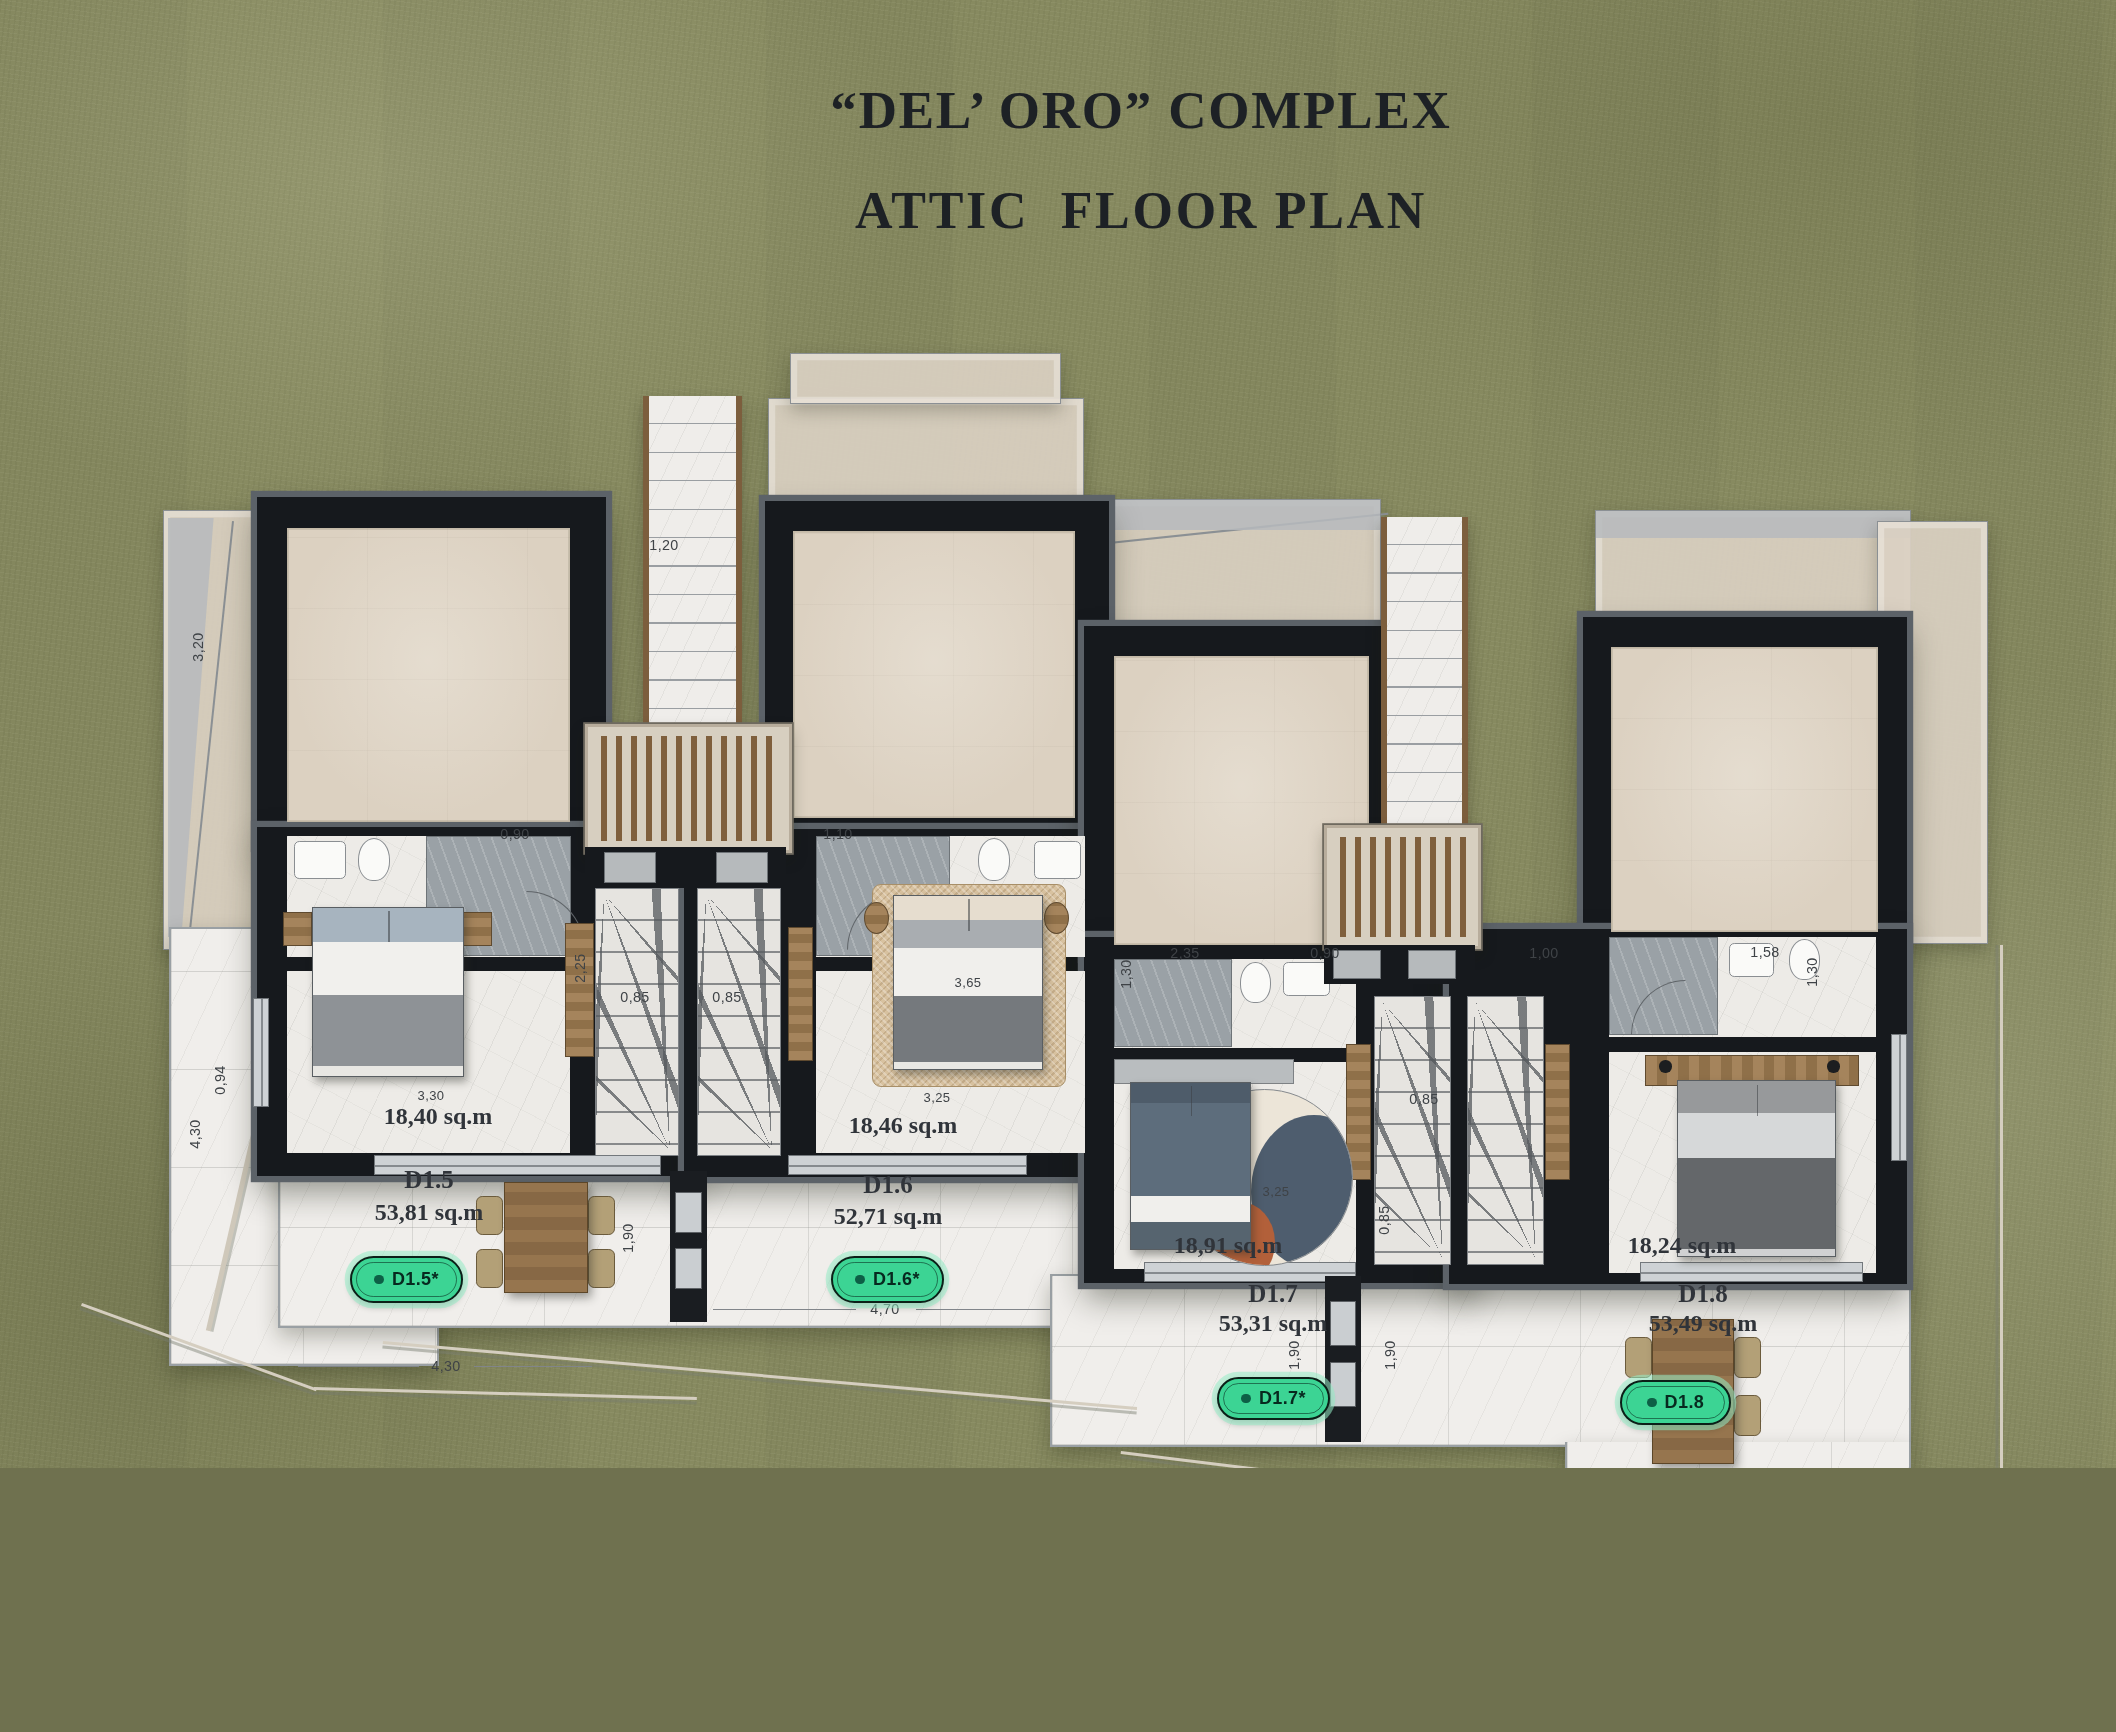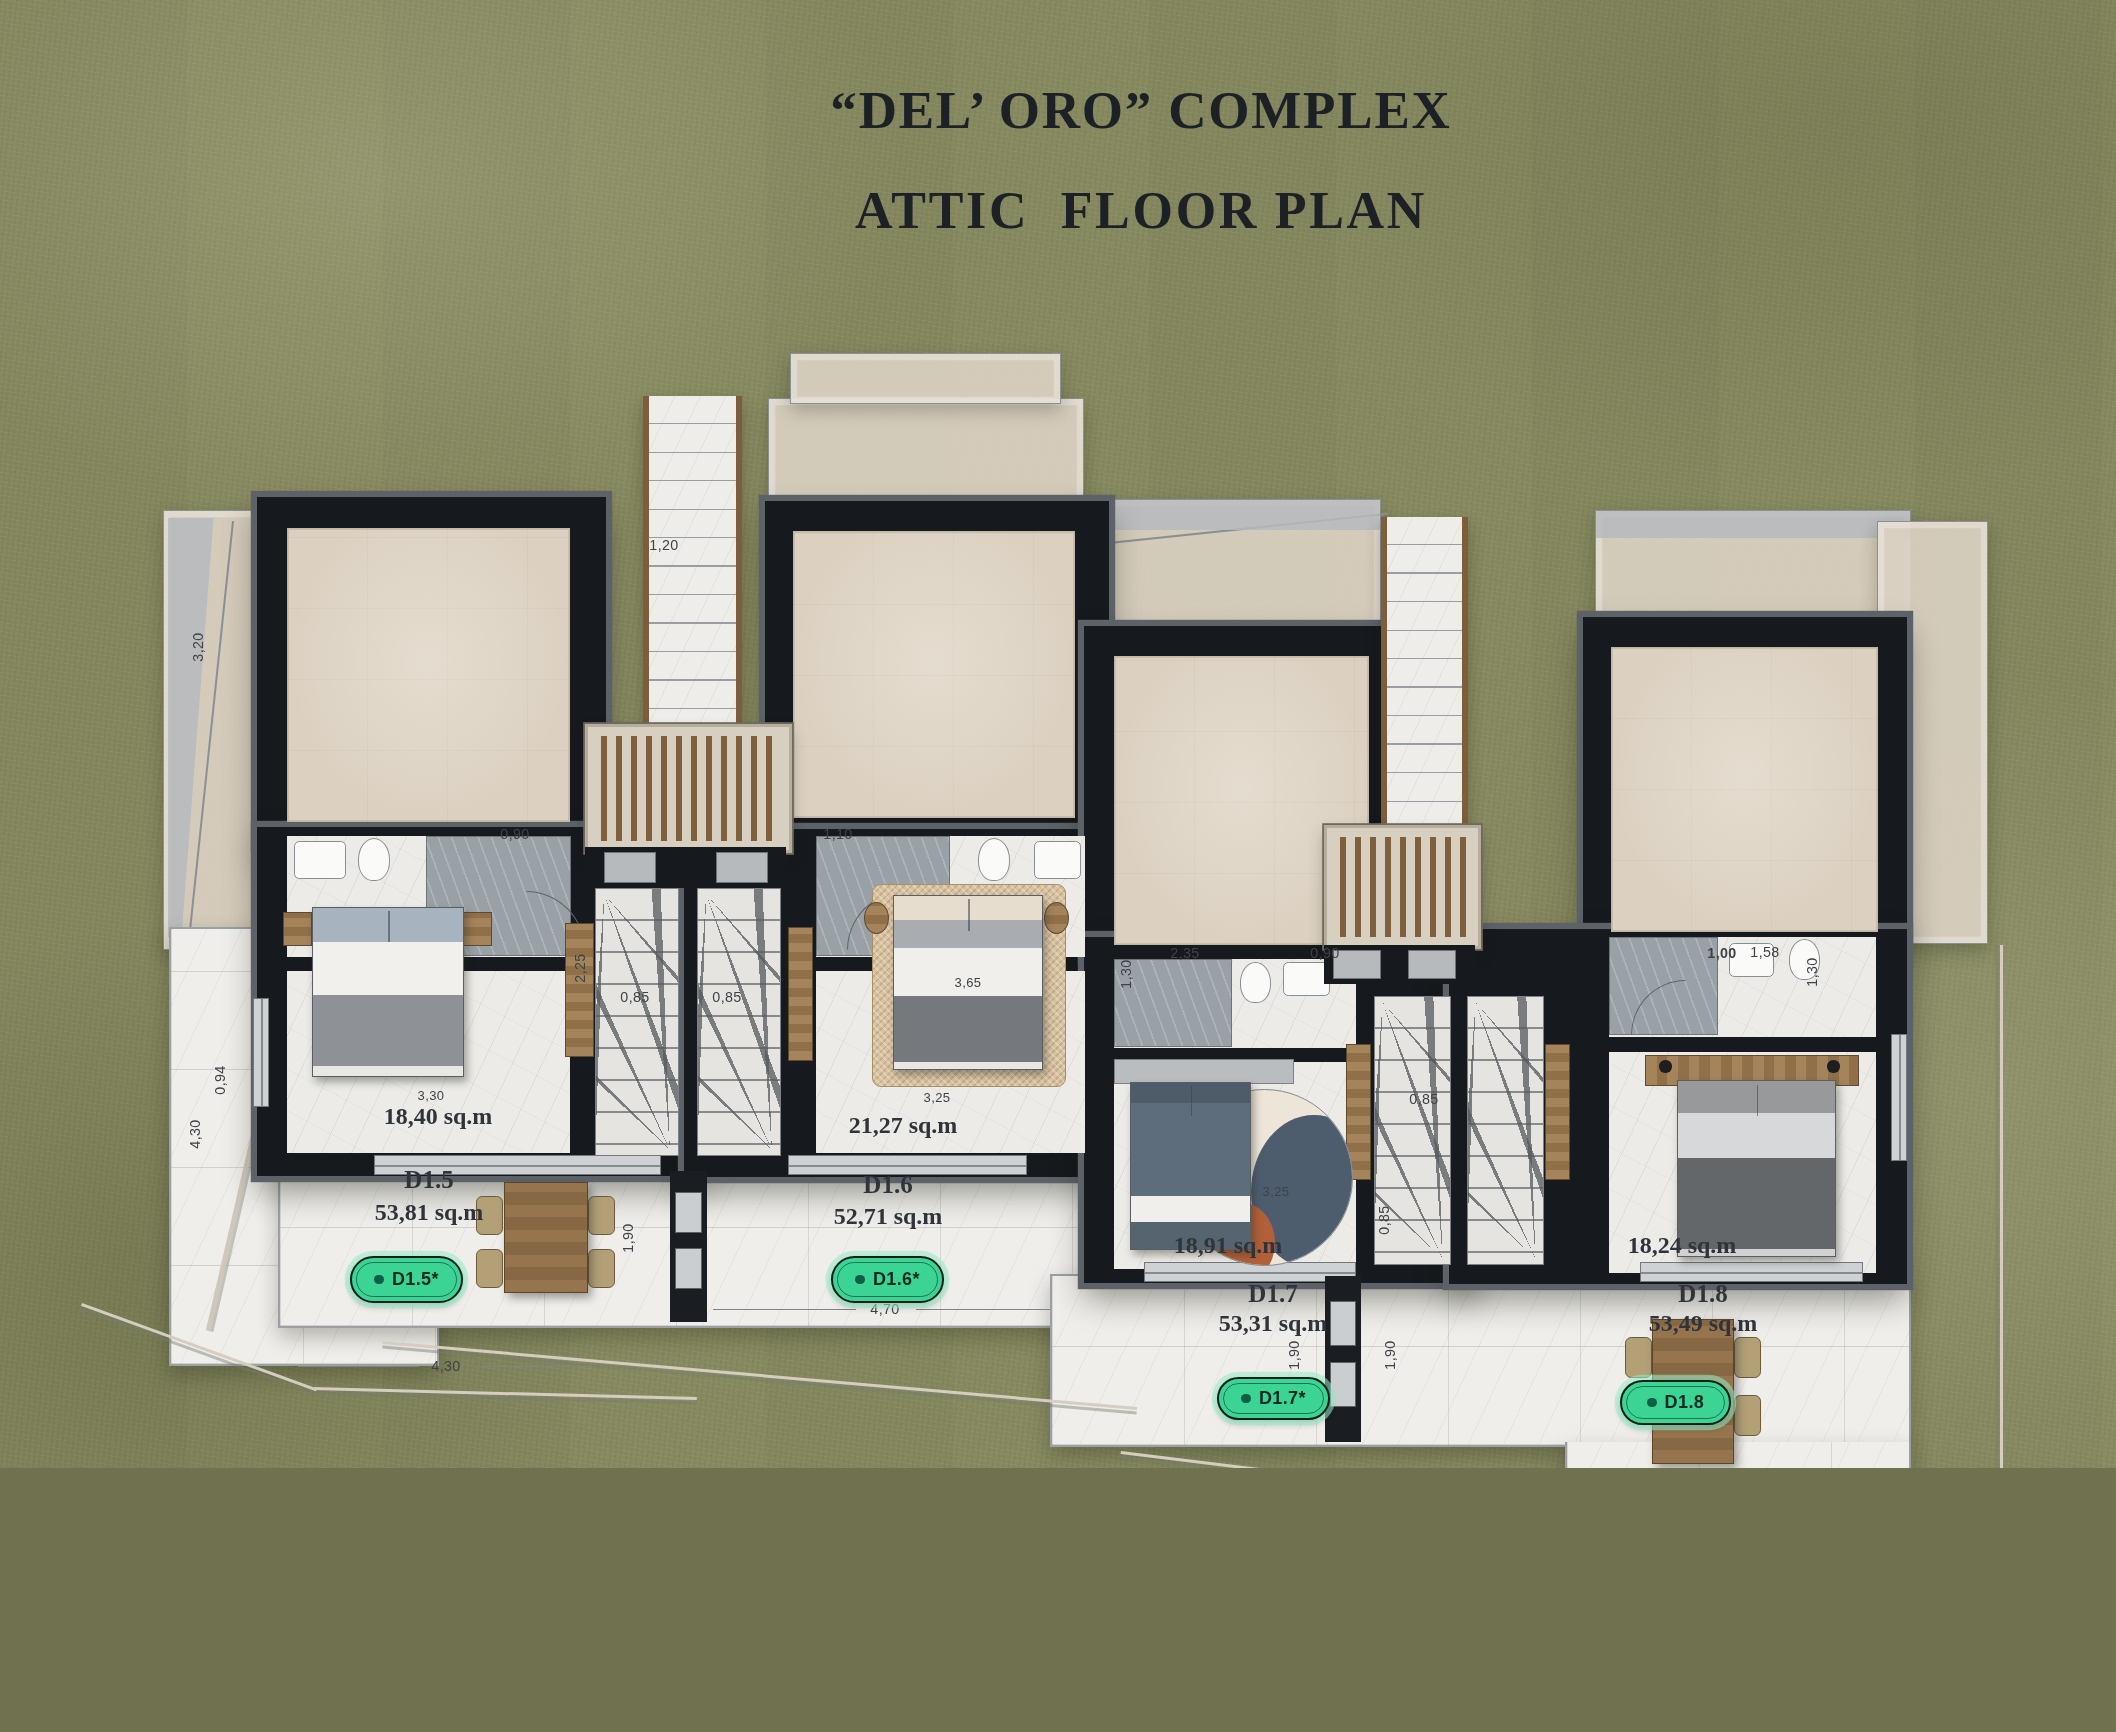--- a/index.html
+++ b/index.html
@@ -265,21 +265,21 @@
   <span class="dim v" style="left:580px;top:968px;">2,25</span>
   <span class="dim" style="left:635px;top:997px;">0,85</span>
   <span class="dim" style="left:727px;top:997px;">0,85</span>
   <span class="dim sm" style="left:431px;top:1095px;">3,30</span>
   <span class="dim sm" style="left:937px;top:1097px;">3,25</span>
   <span class="dim" style="left:1185px;top:953px;">2,35</span>
   <span class="dim" style="left:1325px;top:953px;">0,90</span>
   <span class="dim v" style="left:1126px;top:974px;">1,30</span>
   <span class="dim" style="left:1424px;top:1099px;">0,85</span>
   <span class="dim v" style="left:1384px;top:1220px;">0,85</span>
-  <span class="dim" style="left:1722px;top:953px;font-weight:bold;">1,00</span>
+  <span class="dim" style="left:1544px;top:953px;">1,00</span>
   <span class="dim" style="left:1765px;top:952px;">1,58</span>
   <span class="dim v" style="left:1812px;top:972px;">1,30</span>
   <span class="dim" style="left:446px;top:1366px;">4,30</span>
   <span class="dim v" style="left:628px;top:1238px;">1,90</span>
   <span class="dim" style="left:885px;top:1309px;">4,70</span>
   <span class="dim v" style="left:1294px;top:1355px;">1,90</span>
   <span class="dim v" style="left:1390px;top:1355px;">1,90</span>
   <span class="dim v" style="left:198px;top:647px;">3,20</span>
   <span class="dim v" style="left:195px;top:1134px;">4,30</span>
   <span class="dim v" style="left:220px;top:1080px;">0,94</span>
@@ -288,21 +288,21 @@
 
   <div class="dimline" style="left:298px;top:1366px;width:121px;"></div>
   <div class="dimline" style="left:474px;top:1366px;width:118px;"></div>
   <div class="dimline" style="left:713px;top:1309px;width:143px;"></div>
   <div class="dimline" style="left:916px;top:1309px;width:134px;"></div>
 
   <div class="lbl room" style="left:438px;top:1103px;">18,40 sq.m</div>
   <div class="lbl uid" style="left:429px;top:1166px;">D1.5</div>
   <div class="lbl uarea" style="left:429px;top:1199px;">53,81 sq.m</div>
 
-  <div class="lbl room" style="left:903px;top:1112px;">21,27 sq.m</div>
+  <div class="lbl room" style="left:903px;top:1112px;">18,46 sq.m</div>
   <div class="lbl uid" style="left:888px;top:1171px;">D1.6</div>
   <div class="lbl uarea" style="left:888px;top:1203px;">52,71 sq.m</div>
 
   <div class="lbl room" style="left:1228px;top:1232px;">18,91 sq.m</div>
   <div class="lbl uid" style="left:1273px;top:1280px;">D1.7</div>
   <div class="lbl uarea" style="left:1273px;top:1310px;">53,31 sq.m</div>
 
   <div class="lbl room" style="left:1682px;top:1232px;">18,24 sq.m</div>
   <div class="lbl uid" style="left:1703px;top:1280px;">D1.8</div>
   <div class="lbl uarea" style="left:1703px;top:1310px;">53,49 sq.m</div>

